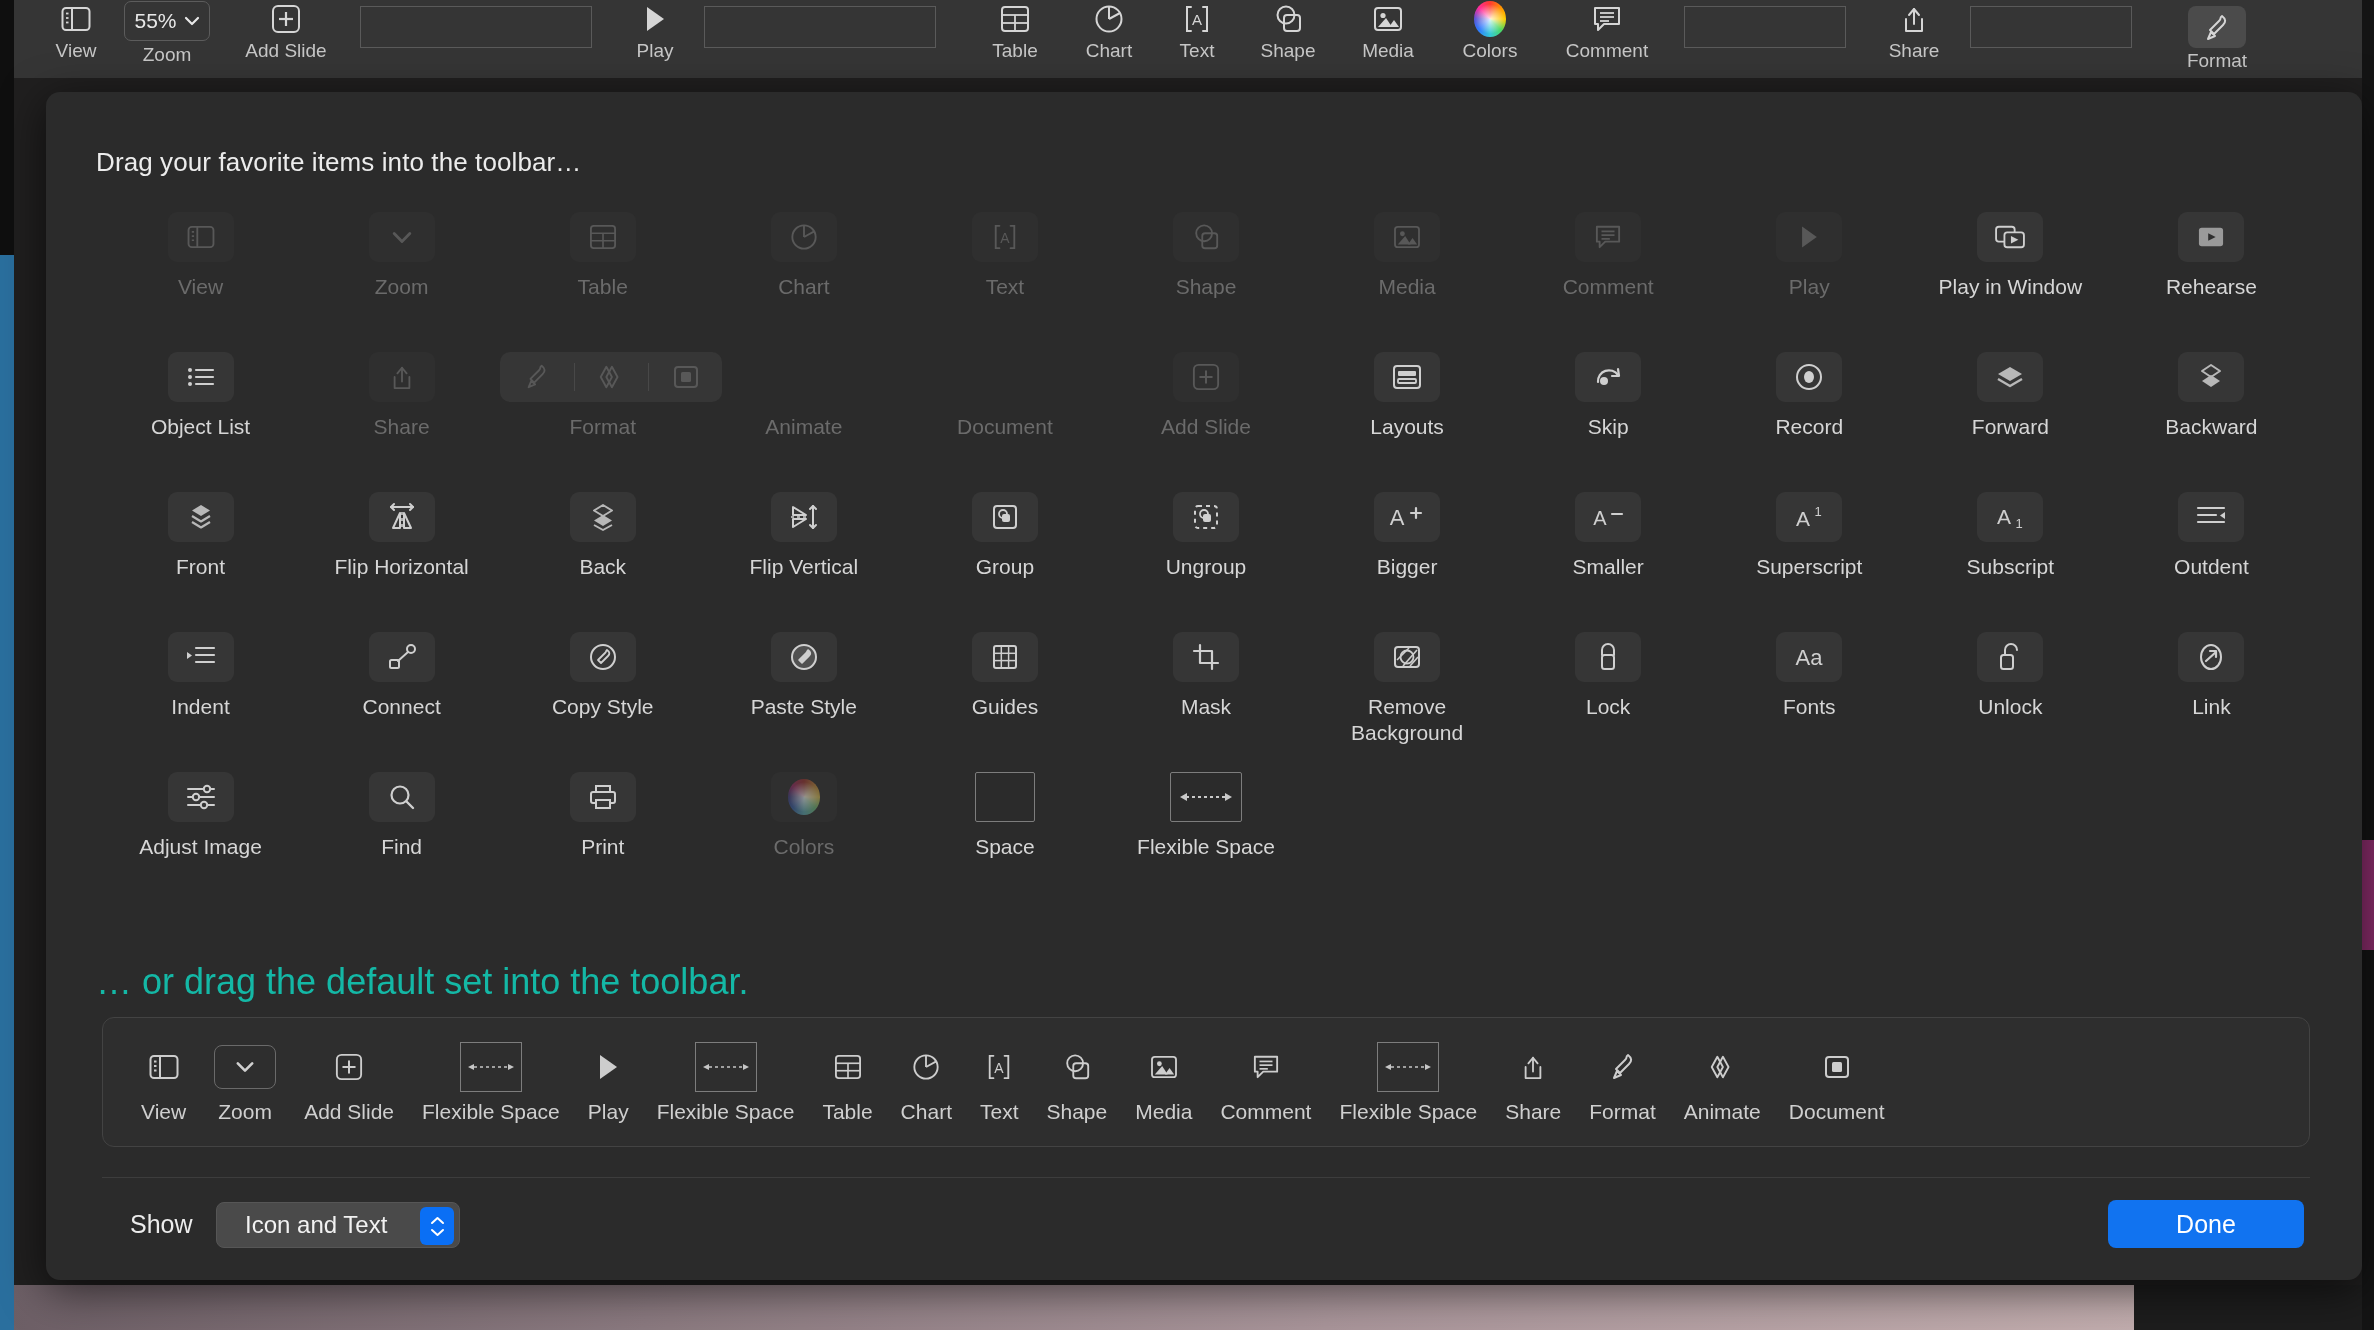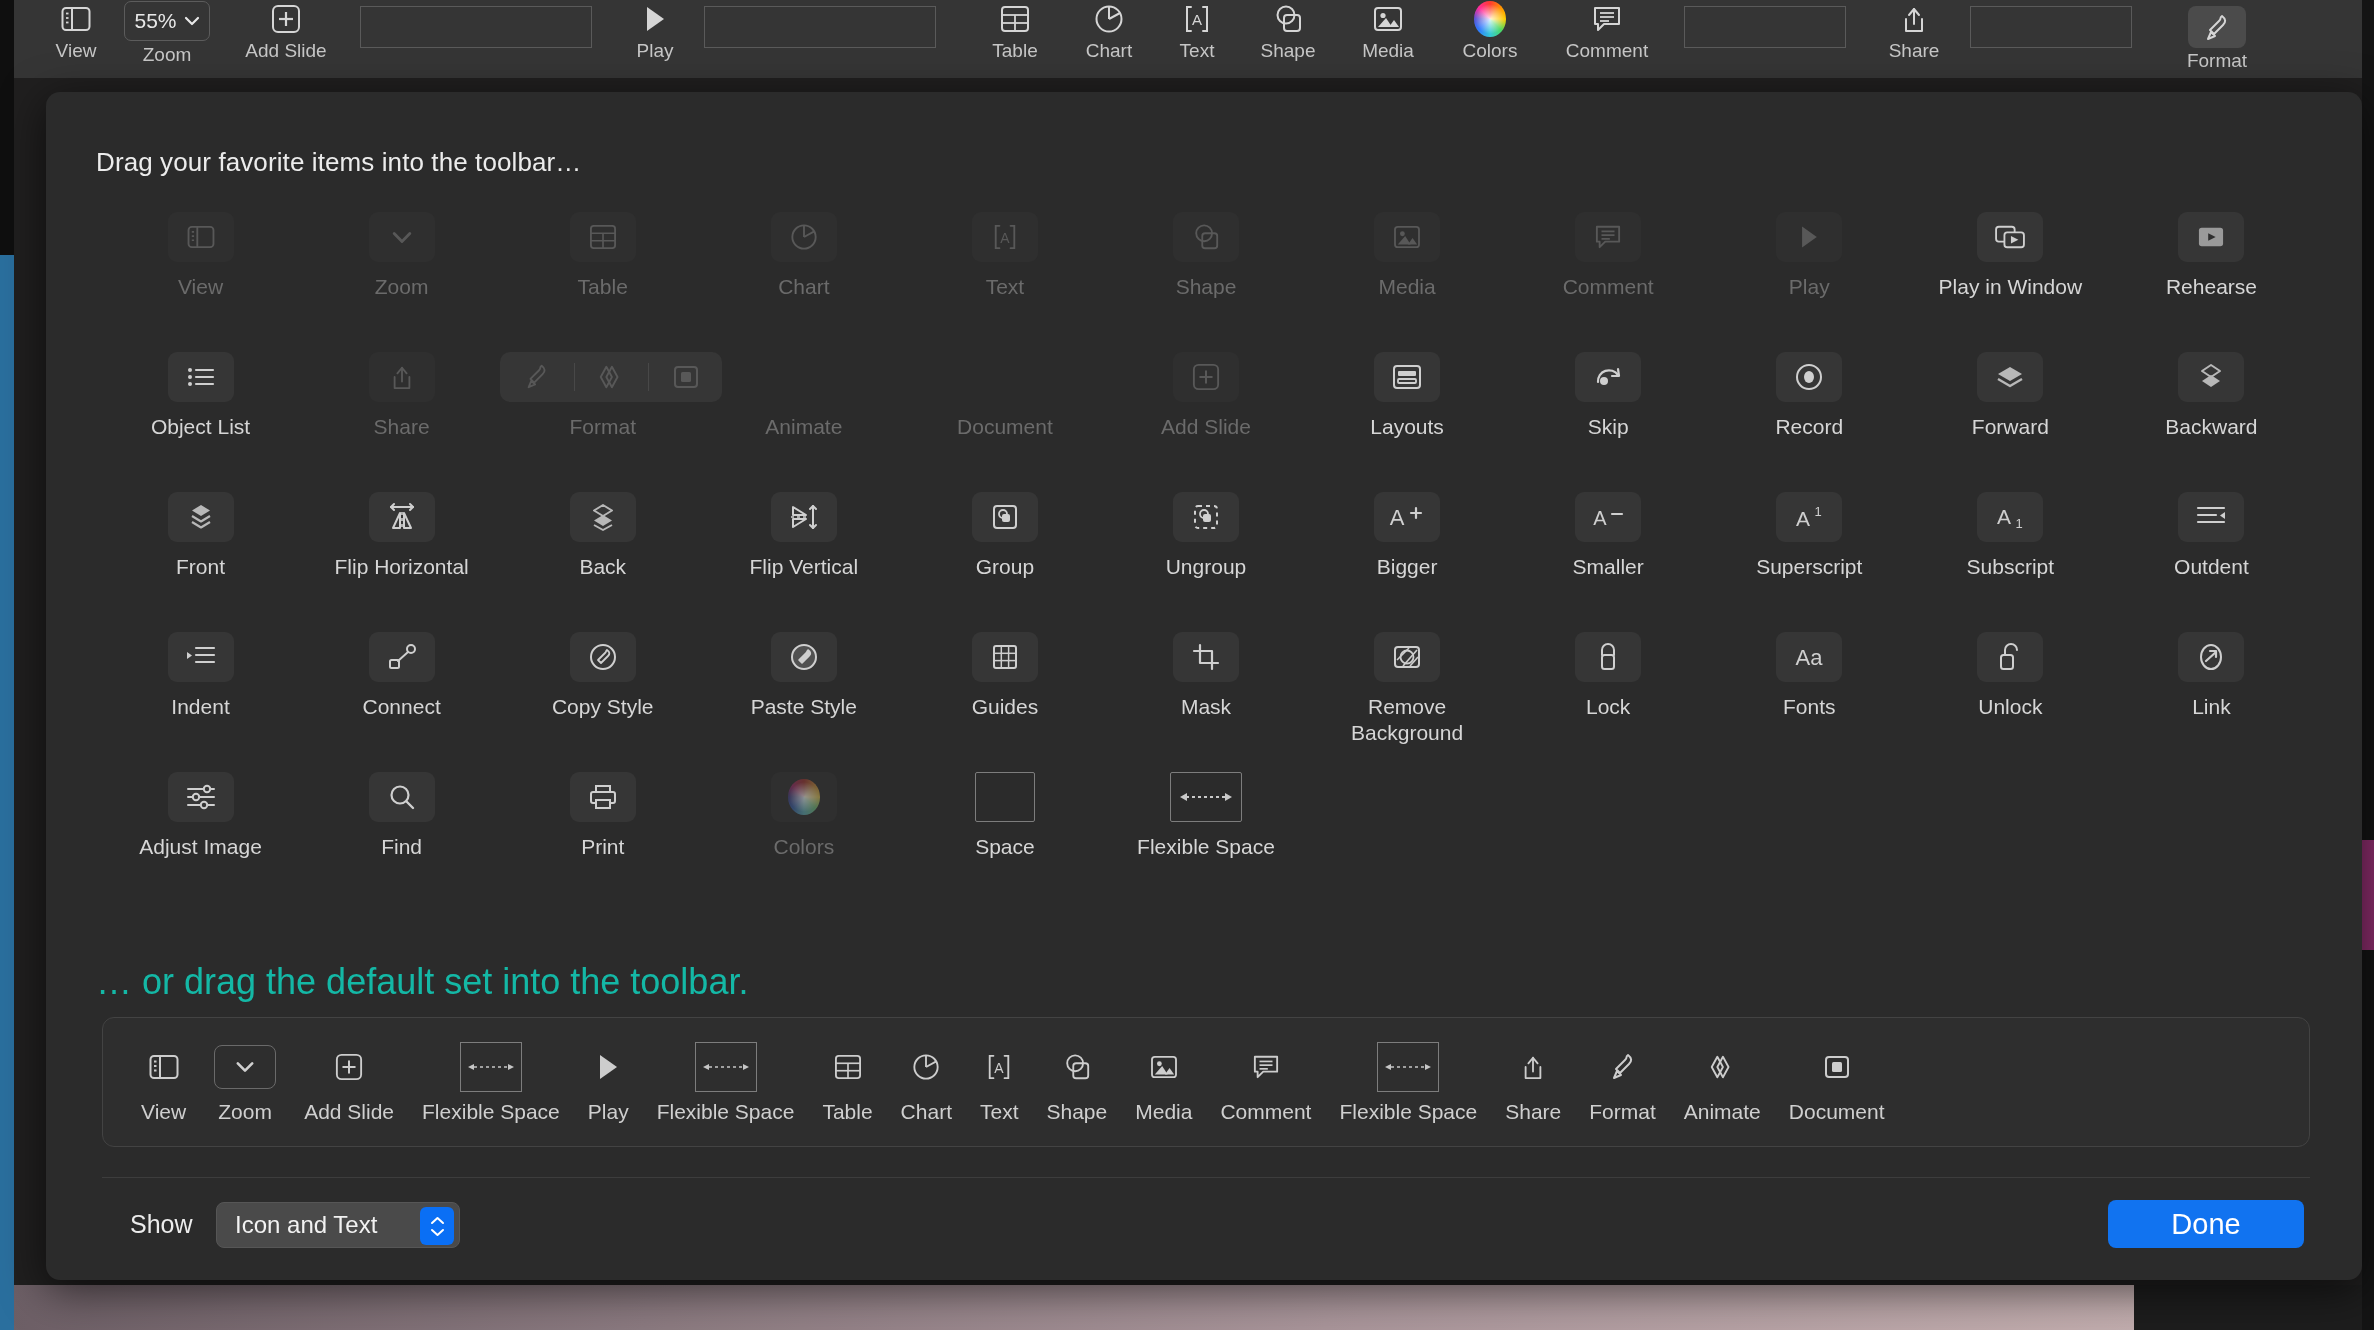--- a/index.html
+++ b/index.html
@@ -205,37 +205,37 @@
   
   .footer-show-label {
     position: absolute; left: 84px; top: 1118px;
     font-size: 25px; color: #ececec;
   }
   .popup {
     position: absolute; left: 170px; top: 1110px;
     width: 244px; height: 46px;
     background: #4a4a4a; border-radius: 8px;
     display: flex; align-items: center;
-    padding-left: 18px;
+    padding-left: 28px;
     border: 1px solid #565656;
   }
   .popup-text { font-size: 24px; color: #f2f2f2; }
   .popup-stepper {
     position: absolute; right: 5px; top: 4px;
     width: 34px; height: 38px;
     background: #0a6ff5; border-radius: 6px;
     display: flex; flex-direction: column; align-items: center;
     justify-content: center; gap: 3px; color: #fff;
   }
   .done-btn {
     position: absolute; right: 58px; top: 1108px;
     width: 196px; height: 48px;
     background: #1173f0; border-radius: 8px;
     display: flex; align-items: center; justify-content: center;
-    color: #ffffff; font-size: 29px;
+    color: #ffffff; font-size: 25px;
   }
 
   svg { display: block; }
 </style>
 </head>
 <body>
 
 <div id="root">
 
   <div class="app-window">

